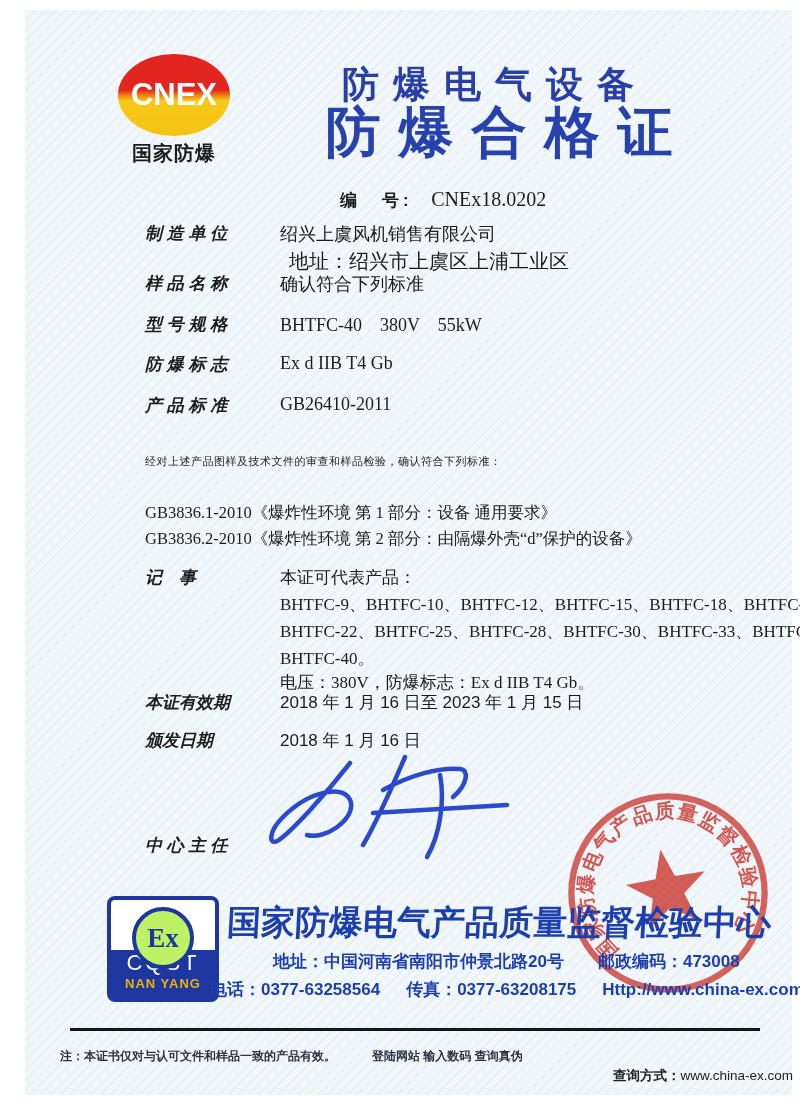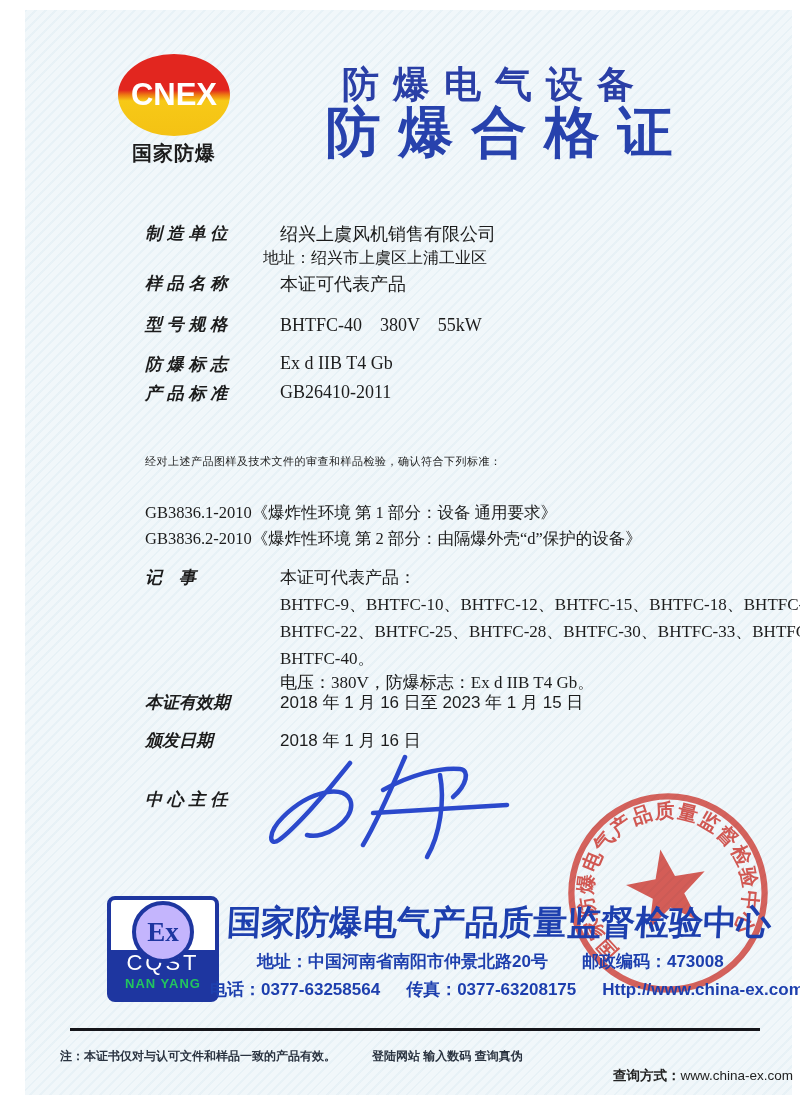--- a/index.html
+++ b/index.html
@@ -27,41 +27,41 @@
   .cnex-caption{left:83px;top:130px;width:132px;text-align:center;font-size:20px;color:#1c1c1c;font-weight:600;letter-spacing:1px;}
   .hdr-subtitle{left:225px;top:50px;width:490px;text-align:center;font-size:37px;font-weight:bold;color:#2a3fa6;letter-spacing:14px;}
   .hdr-title{left:223px;top:86px;width:520px;text-align:center;font-size:55px;font-weight:bold;color:#2742ad;letter-spacing:18px;}
   .number-line{left:315px;top:178px;white-space:nowrap;}
   .number-label{font-size:17px;font-weight:bold;color:#1c1c1c;letter-spacing:4px;}
   .number-value{font-size:20px;color:#1c1c1c;font-family:"Liberation Serif",serif;margin-left:14px;}
   
   .frow{left:120px;white-space:nowrap;display:flex;}
   .flabel{width:112px;font-size:17px;font-weight:bold;color:#1c1c1c;flex:0 0 112px;font-style:italic;}
   .fvalue{font-size:18px;color:#1c1c1c;font-family:"Liberation Serif",serif;margin-left:23px;}
-  .faddress{left:238px;font-size:16px;color:#1c1c1c;font-family:Liberation Sans, sans-serif;}
+  .faddress{left:264px;font-size:20px;color:#1c1c1c;font-family:Liberation Sans, sans-serif;}
   
   .stmt-intro{left:120px;top:444px;font-size:11px;color:#1c1c1c;font-weight:500;letter-spacing:0.5px;}
   .stmt-line{left:120px;font-size:16.5px;color:#1c1c1c;font-family:"Liberation Serif",serif;}
   
   .rline{left:255px;font-size:17px;color:#1c1c1c;font-family:"Liberation Serif",serif;white-space:nowrap;}
   
   .drow .fvalue{font-family:"Liberation Sans",sans-serif;font-size:17px;}
   
   .sig{left:230px;top:735px;}
   
   .seal{left:538px;top:778px;mix-blend-mode:multiply;transform:rotate(-10deg);}
   
   .ex-logo{left:82px;top:886px;width:112px;height:106px;border:4px solid #1e36a0;border-radius:8px;background:#ffffff;box-sizing:border-box;}
-  .ex-circle{position:absolute;left:21px;top:1px;width:54px;height:54px;border:4px solid #1e36a0;border-radius:50%;background:#c4b5fd;display:flex;align-items:center;justify-content:center;z-index:2;}
+  .ex-circle{position:absolute;left:21px;top:7px;width:54px;height:54px;border:4px solid #1e36a0;border-radius:50%;background:#bef264;display:flex;align-items:center;justify-content:center;z-index:2;}
   .ex-circle span{color:#1e36a0;font-weight:bold;font-size:27px;font-family:"Liberation Serif",serif;}
   .ex-bottom{position:absolute;left:0;bottom:0;width:104px;height:48px;background:#1e36a0;text-align:center;}
   .ex-cqst{color:#fff;font-size:22px;letter-spacing:3px;line-height:26px;font-weight:500;}
-  .ex-ny{color:#22c55e;font-size:13px;letter-spacing:1px;line-height:15px;font-weight:bold;}
+  .ex-ny{color:#eab308;font-size:13px;letter-spacing:1px;line-height:15px;font-weight:bold;}
   .org-name{left:202px;top:890px;width:545px;font-size:34px;font-weight:bold;color:#1d3fae;font-family:"Liberation Serif",serif;white-space:nowrap;transform:skewX(-3deg);letter-spacing:0px;}
-  .f-addr{left:232px;top:940px;font-size:17px;font-weight:bold;color:#1d3fae;white-space:nowrap;}
+  .f-addr{left:248px;top:940px;font-size:17px;font-weight:bold;color:#1d3fae;white-space:nowrap;}
   .f-addr .gap{display:inline-block;width:34px;}
   .f-tel{left:185px;top:968px;font-size:17px;font-weight:bold;color:#1d3fae;white-space:nowrap;}
   .f-tel .gap{display:inline-block;width:26px;}
   
   .divider{left:45px;top:1018px;width:690px;height:3px;background:#15151a;}
   .note-line{left:35px;top:1038px;font-size:12px;font-weight:bold;color:#2a3340;white-space:nowrap;}
   .note-line .gap{display:inline-block;width:36px;}
   .code{left:368px;top:1091px;font-size:31px;font-weight:bold;color:#15253f;font-family:"DejaVu Sans Mono",monospace;letter-spacing:2px;}
   .query{left:588px;top:1057px;font-size:13.5px;color:#222;white-space:nowrap;}
   .query .lab{font-weight:bold;}
@@ -72,43 +72,47 @@
 <div class="paper">
 
   <div class="abs cnex-ellipse">
     <span class="cnex-text">CNEX</span>
   </div>
   <div class="abs cnex-caption">国家防爆</div>
 
   <div class="abs hdr-subtitle">防爆电气设备</div>
   <div class="abs hdr-title">防爆合格证</div>
 
+  <div class="abs number-line">
+    <span class="number-label">编　号:</span>
+    <span class="number-value">CNEx18.0202</span>
+  </div>
 
   <div class="abs frow" style="top:212px">
     <span class="flabel">制 造 单 位</span>
     <span class="fvalue">绍兴上虞风机销售有限公司</span>
   </div>
   <div class="abs faddress" style="top:238px">地址：绍兴市上虞区上浦工业区</div>
 
   <div class="abs frow" style="top:262px">
     <span class="flabel">样 品 名 称</span>
-    <span class="fvalue">本证可代表产品</span>
+    <span class="fvalue">确认符合下列标准</span>
   </div>
 
   <div class="abs frow" style="top:303px">
     <span class="flabel">型 号 规 格</span>
     <span class="fvalue">BHTFC-40　380V　55kW</span>
   </div>
 
   <div class="abs frow" style="top:343px">
     <span class="flabel">防 爆 标 志</span>
     <span class="fvalue">Ex d IIB T4 Gb</span>
   </div>
 
-  <div class="abs frow" style="top:372px">
+  <div class="abs frow" style="top:384px">
     <span class="flabel">产 品 标 准</span>
     <span class="fvalue">GB26410-2011</span>
   </div>
 
 
   <div class="abs stmt-intro">经对上述产品图样及技术文件的审查和样品检验，确认符合下列标准：</div>
   <div class="abs stmt-line" style="top:492px">GB3836.1-2010《爆炸性环境 第 1 部分：设备 通用要求》</div>
   <div class="abs stmt-line" style="top:518px">GB3836.2-2010《爆炸性环境 第 2 部分：由隔爆外壳“d”保护的设备》</div>
 
   <div class="abs frow" style="top:556px">
@@ -122,21 +126,21 @@
 
   <div class="abs frow drow" style="top:681px">
     <span class="flabel">本证有效期</span>
     <span class="fvalue">2018 年 1 月 16 日至 2023 年 1 月 15 日</span>
   </div>
   <div class="abs frow drow" style="top:719px">
     <span class="flabel">颁发日期</span>
     <span class="fvalue">2018 年 1 月 16 日</span>
   </div>
 
-  <div class="abs frow" style="top:778px">
+  <div class="abs frow" style="top:824px">
     <span class="flabel">中 心 主 任</span>
   </div>
   <svg class="abs sig" width="290" height="125" viewBox="0 0 290 125">
     <g fill="none" stroke="#2b49cc" stroke-width="4.5" stroke-linecap="round">
       <path d="M 95,18 C 70,50 38,85 24,95 C 14,102 12,88 28,72 C 55,45 92,38 96,58 C 99,75 70,95 52,90"></path>
       <path d="M 150,12 C 138,40 120,80 108,100"></path>
       <path d="M 128,45 C 155,30 185,22 205,24 C 215,25 212,40 198,52"></path>
       <path d="M 118,68 L 252,60"></path>
       <path d="M 185,30 C 190,55 185,90 172,112"></path>
     </g>

